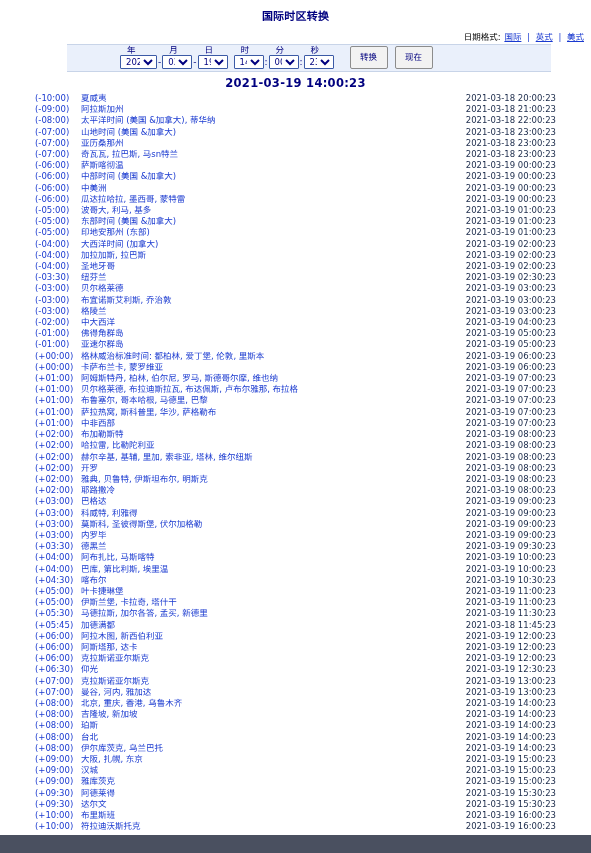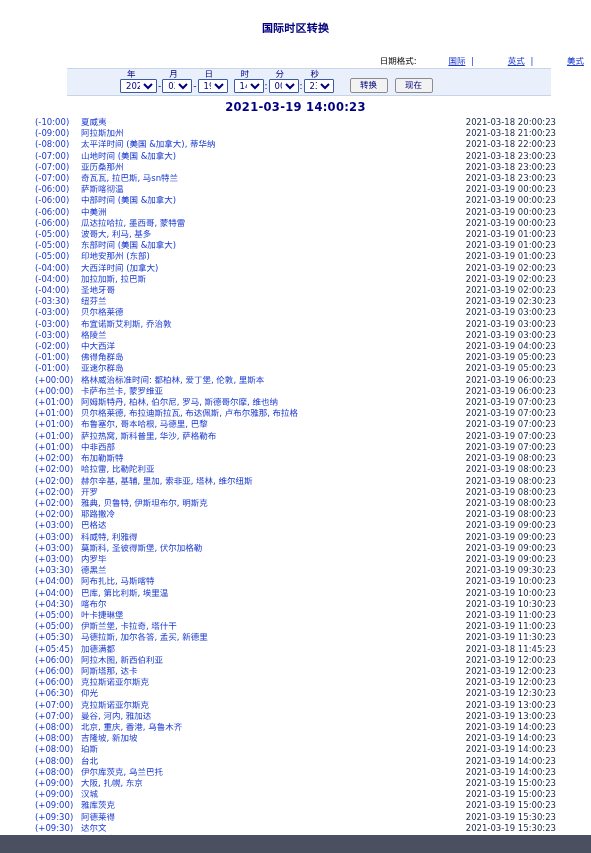--- a/index.html
+++ b/index.html
@@ -17,41 +17,40 @@
     font-size: 8px;
     color: #000000;
   }
 
   
   .page-title {
     text-align: center;
     font-size: 11px;
     font-weight: bold;
     color: #00007f;
-    margin: 12px;
+    margin: 0;
     padding: 7px 0 0 0;
     letter-spacing: 0.2px;
   }
 
   
   .fmt-row {
     text-align: right;
     padding: 9px 6px 0 0;
     font-size: 8.5px;
     color: #000000;
     line-height: 10px;
     white-space: nowrap;
   }
   .fmt-label { color: #000000; }
   .fmt-link {
     color: #1a3ad0;
     text-decoration: underline;
     cursor: pointer;
     padding: 0 1px;
-    margin-left: 28px;
   }
   .fmt-sep { color: #1a3ad0; padding: 0 2px; }
 
   
   .control-bar {
     position: relative;
     margin: 2px 40px 0 67px;
     background: #eaf0fb;
     border-top: 1px solid #c8d4e8;
     border-bottom: 1px solid #c8d4e8;
@@ -105,21 +104,21 @@
     align-self: flex-end;
     gap: 7px;
   }
   button.act {
     font-family: "DejaVu Sans", "Liberation Sans", sans-serif;
     font-size: 8.5px;
     color: #00007f;
     background: #f2f2f2;
     border: 1px solid #8c8c8c;
     border-radius: 2px;
-    height: 15px;
+    height: 23px;
     min-width: 38px;
     padding: 0 5px;
     line-height: 13px;
     cursor: pointer;
   }
 
   
   .result-line {
     text-align: center;
     font-size: 11.5px;

